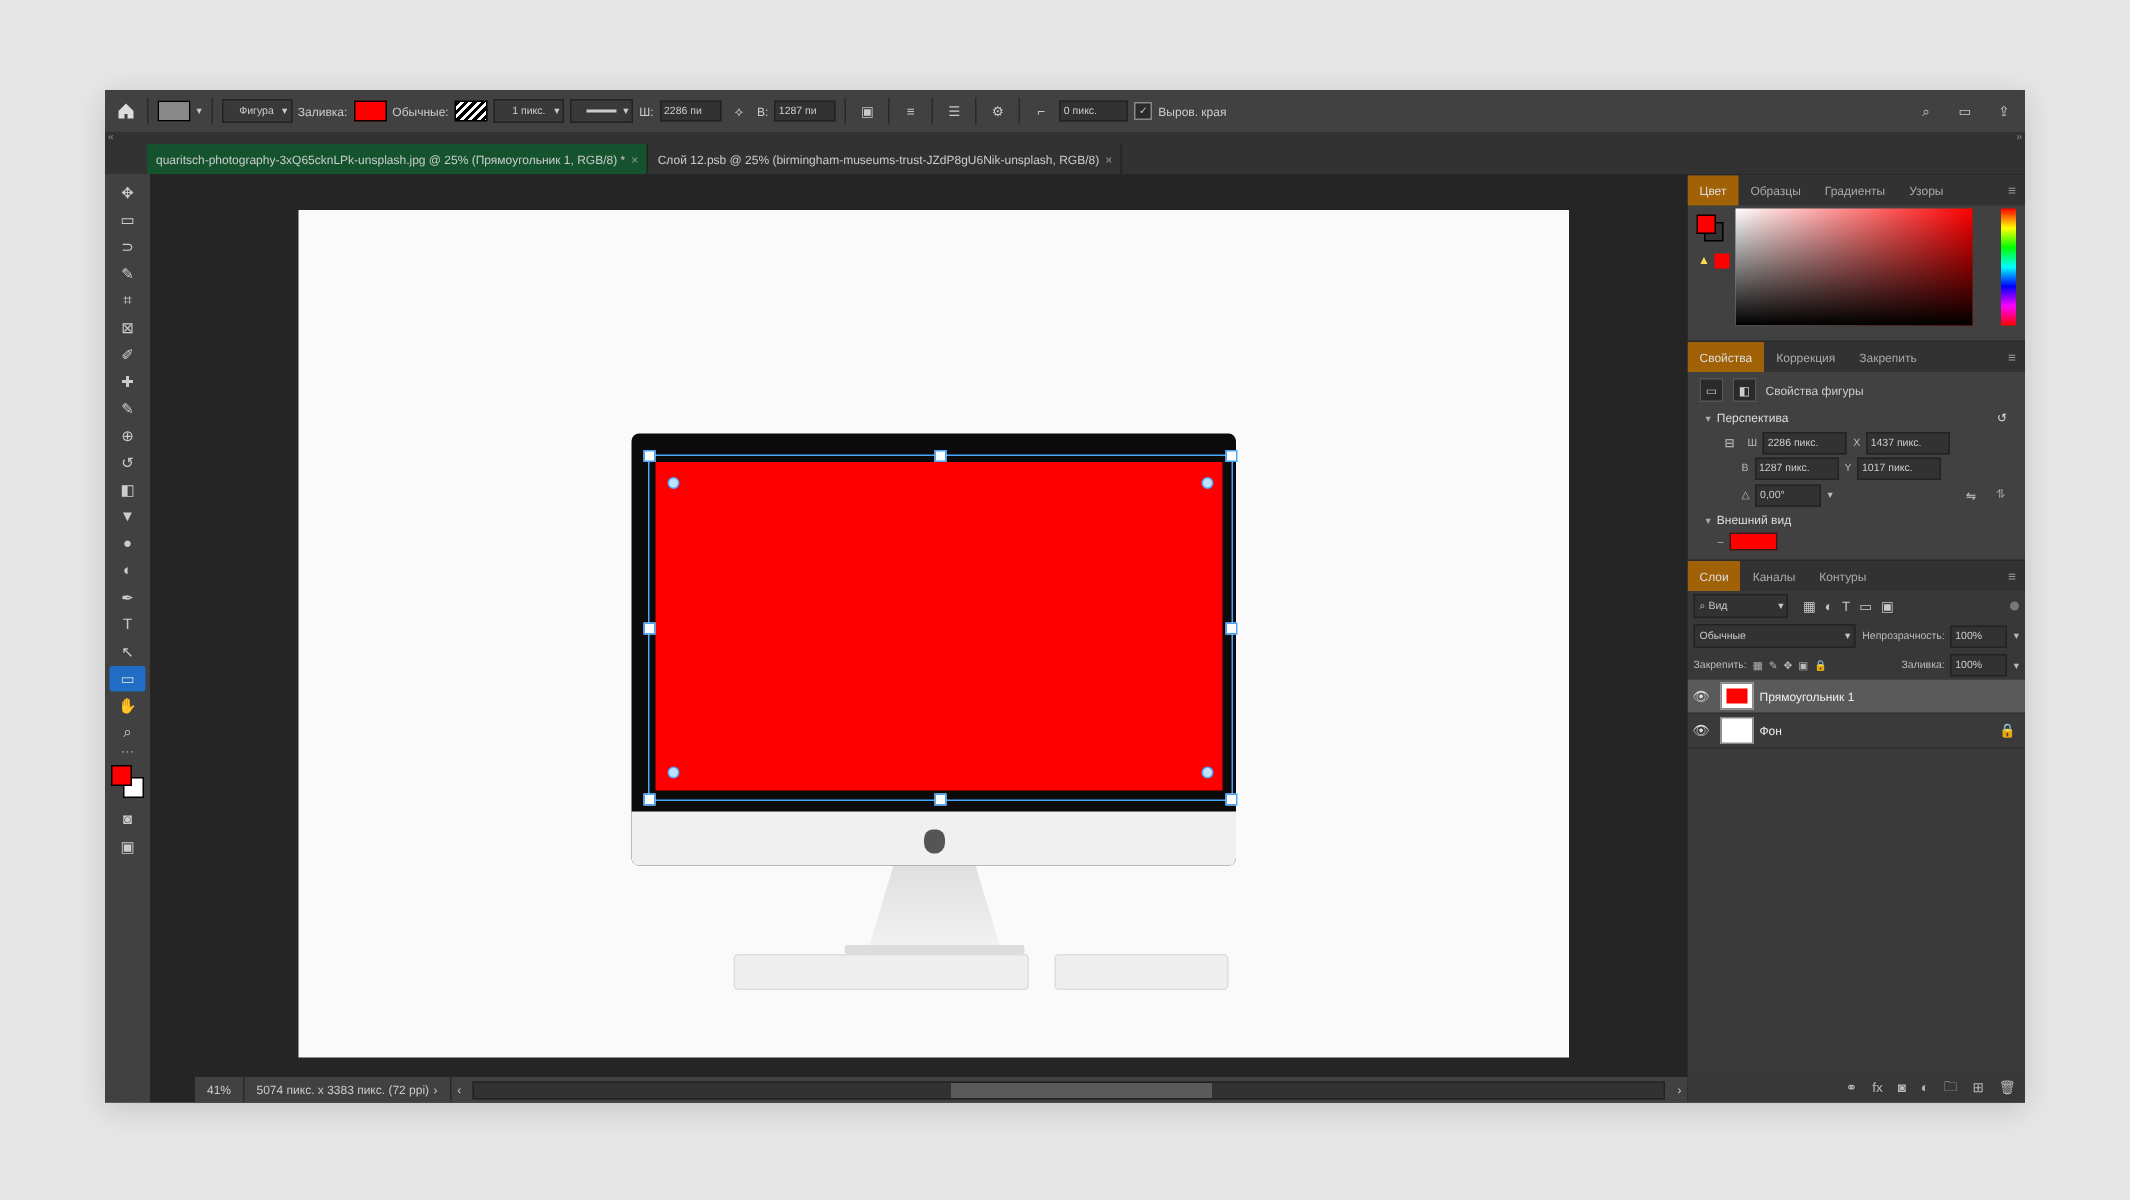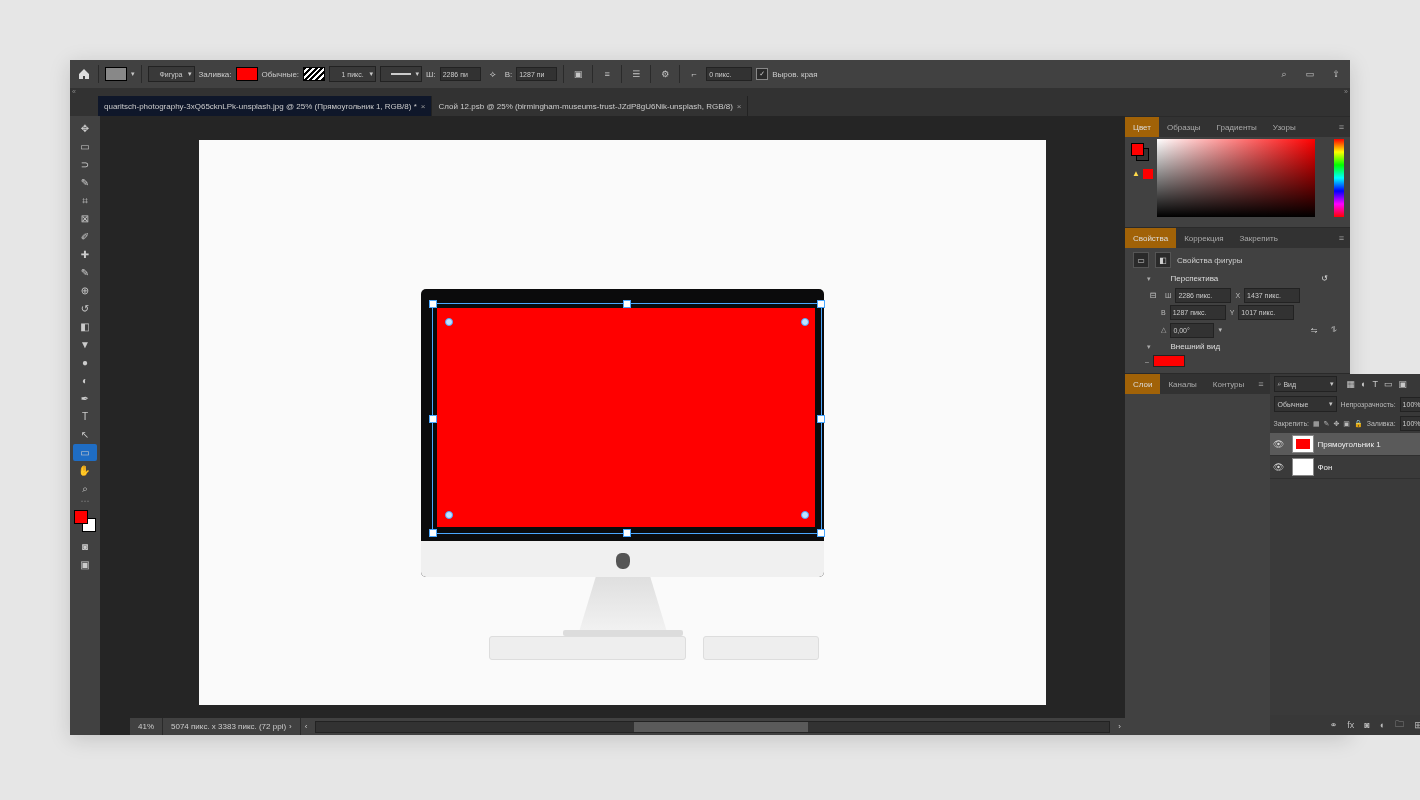--- a/index.html
+++ b/index.html
@@ -14,21 +14,21 @@
 .drop::after{content:'▾';position:absolute;right:2px;font-size:7px}
 .num{width:35px;height:12px;background:#323232;border:1px solid #222;color:#ccc;font-size:7px;display:flex;align-items:center;padding:0 2px}
 .ico{width:16px;height:16px;display:flex;align-items:center;justify-content:center}
 .optbar-right{margin-left:auto;display:flex;gap:10px;align-items:center}
 
 .stubrow{height:8px;background:#323232;display:flex;justify-content:space-between;padding:0 2px}
 .stubrow span{font-size:7px;color:#888}
 
 .tabbar{height:20px;background:#323232;display:flex;align-items:flex-end;padding-left:28px}
 .tab{height:20px;padding:0 6px;display:flex;align-items:center;gap:4px;font-size:8px;color:#ccc;border-right:1px solid #222}
-.tab.active{background:#0f172a}
+.tab.active{background:#14532d}
 .closex{color:#999;cursor:pointer}
 
 .bodyrow{display:flex;height:619px}
 .toolbar{width:30px;background:#414141;display:flex;flex-direction:column;align-items:center;padding-top:4px;gap:1px}
 .tool{width:24px;height:17px;display:flex;align-items:center;justify-content:center;color:#ccc;font-size:10px;border-radius:2px}
 .tool.sel{background:#1f6dc4}
 .tooldots{width:24px;height:6px;color:#999;text-align:center;line-height:6px}
 .fgbg{position:relative;width:24px;height:24px;margin:4px 0}
 .fgbg .bg{position:absolute;right:1px;bottom:1px;width:12px;height:12px;background:#fff;border:1px solid #000}
 .fgbg .fg{position:absolute;left:1px;top:1px;width:12px;height:12px;background:#ff0000;border:1px solid #000}
@@ -64,21 +64,21 @@
 .csw .c1{position:absolute;right:0;bottom:0;width:11px;height:11px;background:#333;border:1px solid #000}
 .csw .c0{position:absolute;left:0;top:0;width:11px;height:11px;background:#ff0000;border:1px solid #000}
 .warn{position:absolute;left:6px;top:32px;width:10px;height:10px;color:#ffda4a;text-align:center;line-height:10px;font-size:8px}
 .wcol{position:absolute;left:18px;top:32px;width:10px;height:10px;background:#ff0000}
 .colsquare{position:absolute;left:32px;top:2px;width:158px;height:78px;background:linear-gradient(to top,rgba(0,0,0,1),rgba(0,0,0,0)),linear-gradient(to right,#fff,#ff0000)}
 .huebar{position:absolute;right:6px;top:2px;width:10px;height:78px;background:linear-gradient(to bottom,#ff0000,#ffff00,#00ff00,#00ffff,#0000ff,#ff00ff,#ff0000)}
 
 .propsbody{padding:4px 8px;font-size:8px;color:#ccc}
 .propshdr{display:flex;align-items:center;gap:6px;margin-bottom:6px}
 .propshdr .ic{width:14px;height:14px;background:#2a2a2a;border:1px solid #555;display:flex;align-items:center;justify-content:center}
-.section{display:flex;align-items:flex-end;gap:20px;color:#ddd;margin:4px 14px}
+.section{display:flex;align-items:flex-end;gap:4px;color:#ddd;margin:4px 4px}
 .section::before{content:'▾';font-size:7px;color:#aaa}
 .row{display:flex;align-items:center;gap:4px;margin:2px 0 2px 12px}
 .fld{width:50px;height:13px;background:#323232;border:1px solid #222;font-size:7px;display:flex;align-items:center;padding:0 2px;color:#ccc}
 .tiny{color:#bbb;font-size:7px}
 
 .layersbody{flex:1;display:flex;flex-direction:column}
 .lrow1{display:flex;align-items:center;gap:4px;padding:2px 4px;background:#383838}
 .kind{width:55px;height:14px;background:#323232;border:1px solid #222;font-size:7px;display:flex;align-items:center;padding:0 3px;position:relative}
 .kind::before{content:'⌕';margin-right:2px}
 .kind::after{content:'▾';position:absolute;right:2px}
@@ -310,21 +310,21 @@
           <div class="section">
               <span>Внешний вид</span>
             </div>
           <div class="row">
               <span class="tiny">–</span>
               <div style="width:30px;height:10px;background:#ff0000;border:1px solid #222"></div>
             </div>
         </div>
       </div>
 
-      <div class="pgroup" style="flex:1;display:flex;flex-direction:row">
+      <div class="pgroup" style="flex:1;display:flex;flex-direction:column">
         <div class="ptabs">
           <div class="ptab active">Слои</div>
           <div class="ptab">Каналы</div>
           <div class="ptab">Контуры</div>
           <div class="pmenu">≡</div>
         </div>
         <div class="layersbody">
           <div class="lrow1">
             <div class="kind">Вид</div>
             <div class="filtericons">

